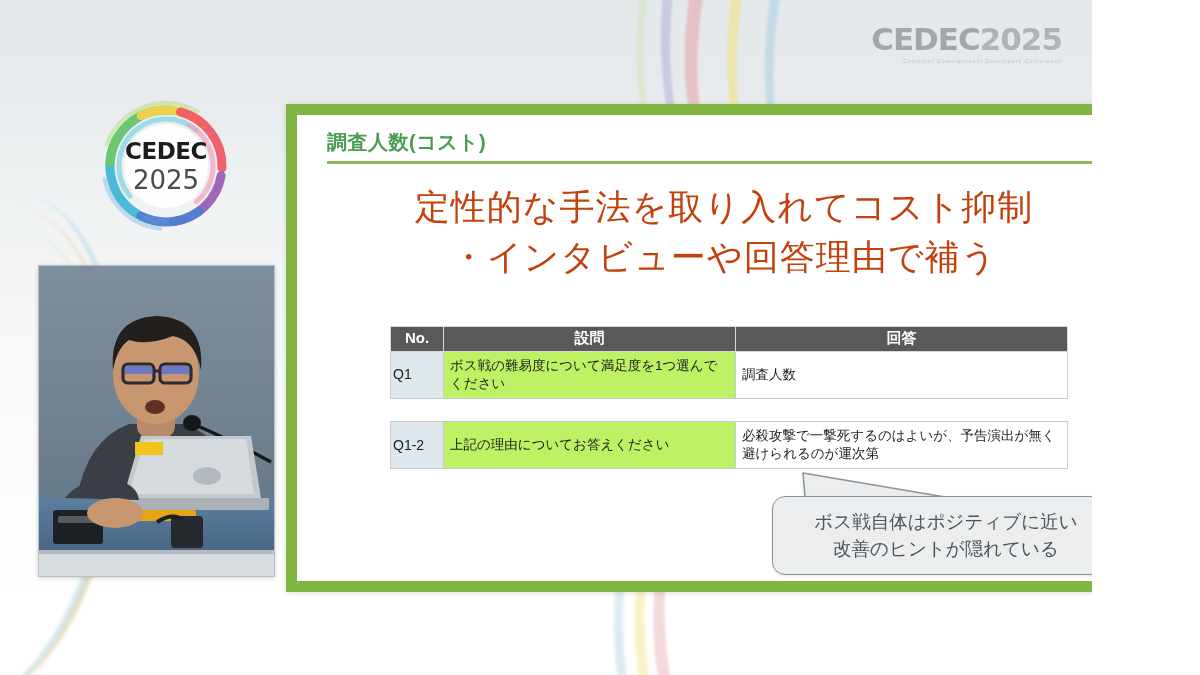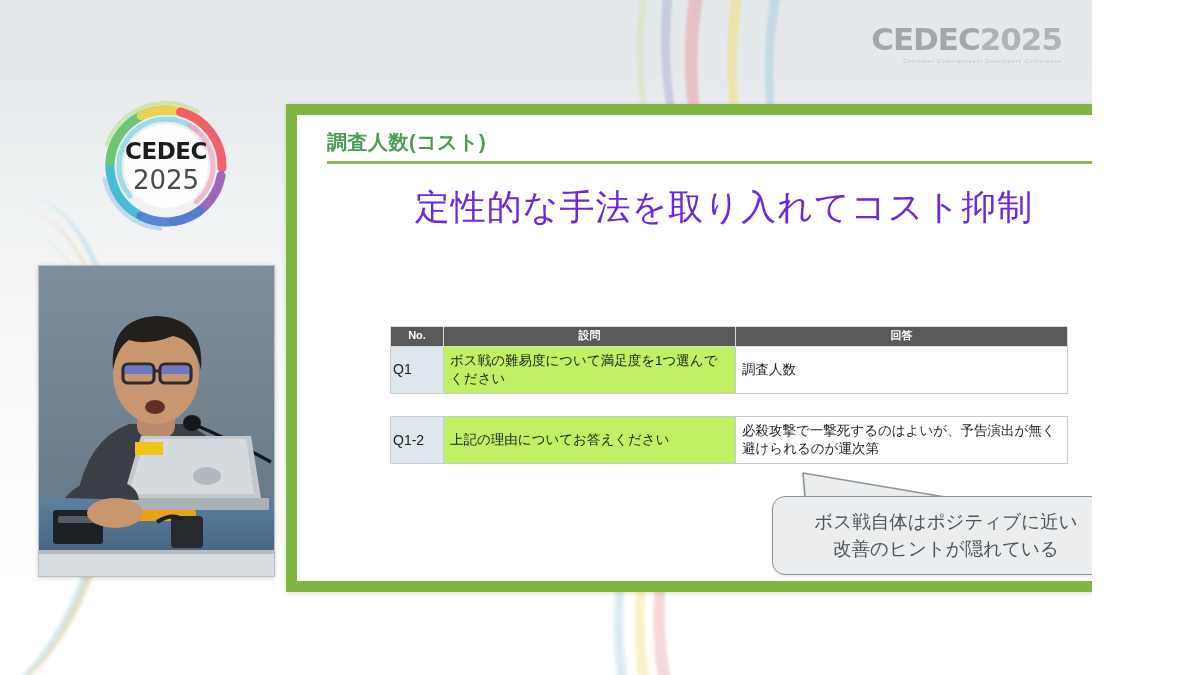--- a/index.html
+++ b/index.html
@@ -251,21 +251,21 @@
     width: 790px;
   }
 
   
   #main-heading {
     position: absolute;
     left: 0;
     top: 68px;
     width: 100%;
     text-align: center;
-    color: #6d28d9;
+    color: #c2410c;
     font-size: 35px;
     line-height: 1.42;
     letter-spacing: 1px;
     font-family: "DejaVu Sans", sans-serif;
   }
   #main-heading .mh-line2 { display: block; }
 
   
   #qa-table {
     position: absolute;
@@ -274,21 +274,21 @@
     width: 677px;
     border-collapse: collapse;
     table-layout: fixed;
     font-size: 13.5px;
     color: #1d1d1d;
   }
   #qa-table th {
     background: #595959;
     color: #ffffff;
     font-weight: bold;
-    font-size: 11px;
+    font-size: 15px;
     text-align: center;
     padding: 2px 0 3px 0;
     border: 1px solid #d9d9d9;
     line-height: 1.25;
   }
   #qa-table td {
     border: 1px solid #c6cdd2;
     padding: 5px 5px 5px 6px;
     vertical-align: middle;
     line-height: 1.34;
@@ -447,20 +447,21 @@
   <div id="slide">
     <div id="slide-inner">
 
       <div id="section-header">
         <div class="sh-text">調査人数(コスト)</div>
         <div class="sh-rule"></div>
       </div>
 
       <div id="main-heading">
         <span class="mh-line1">定性的な手法を取り入れてコスト抑制</span>
+        <span class="mh-line2">・インタビューや回答理由で補う</span>
       </div>
 
       <table id="qa-table">
         <colgroup>
           <col class="col-no">
             <col class="col-q">
             <col class="col-a">
         </colgroup>
         <thead>
           <tr>

